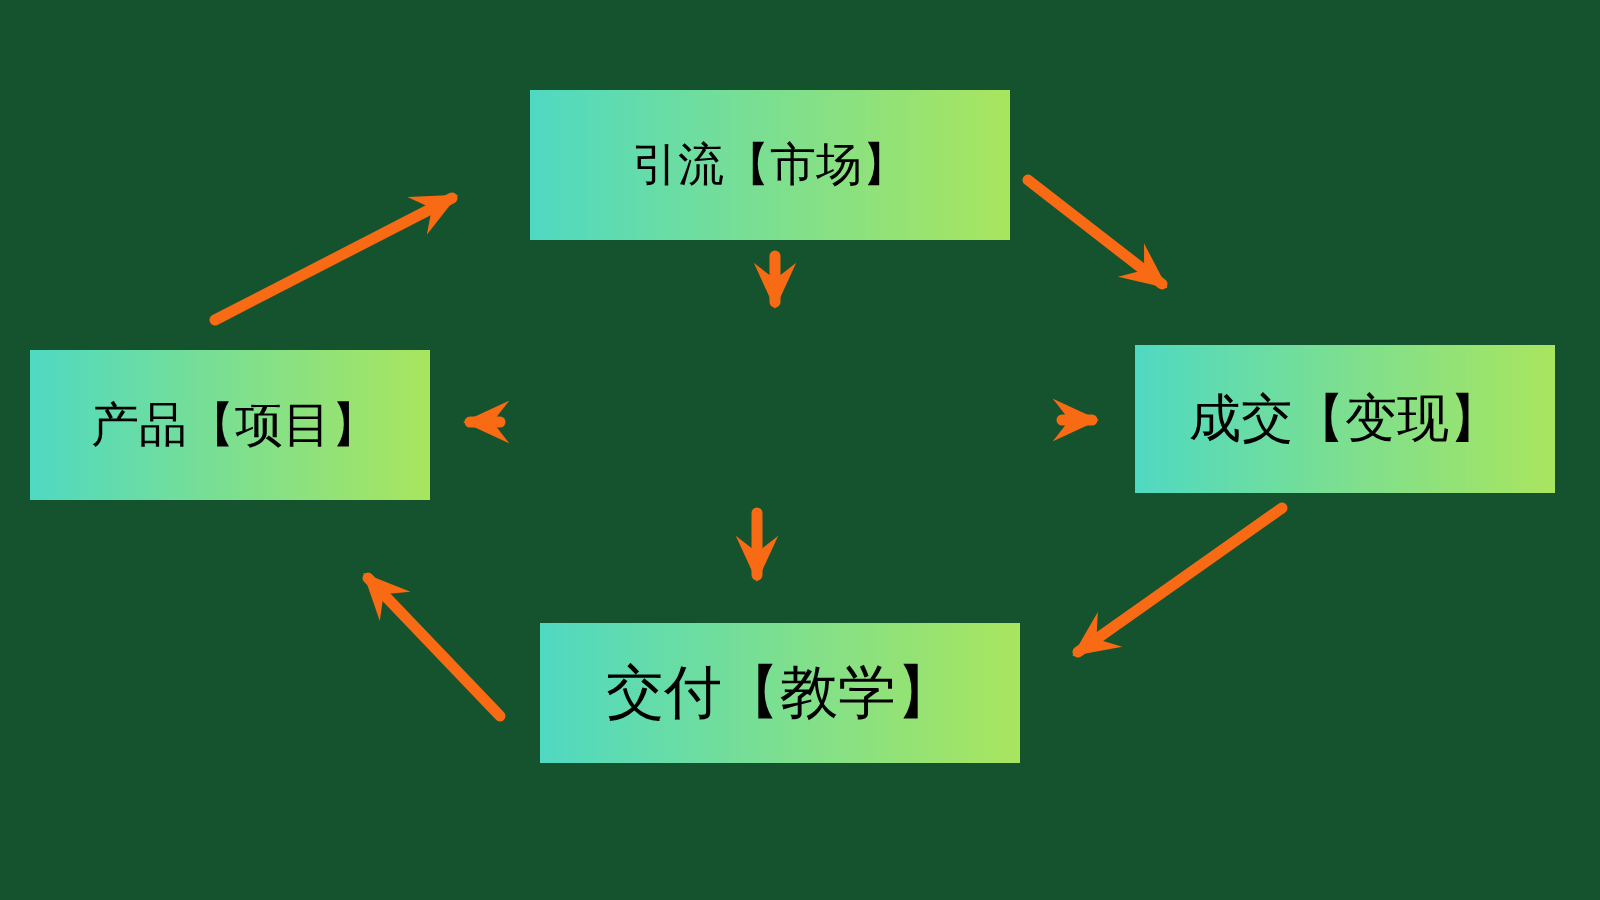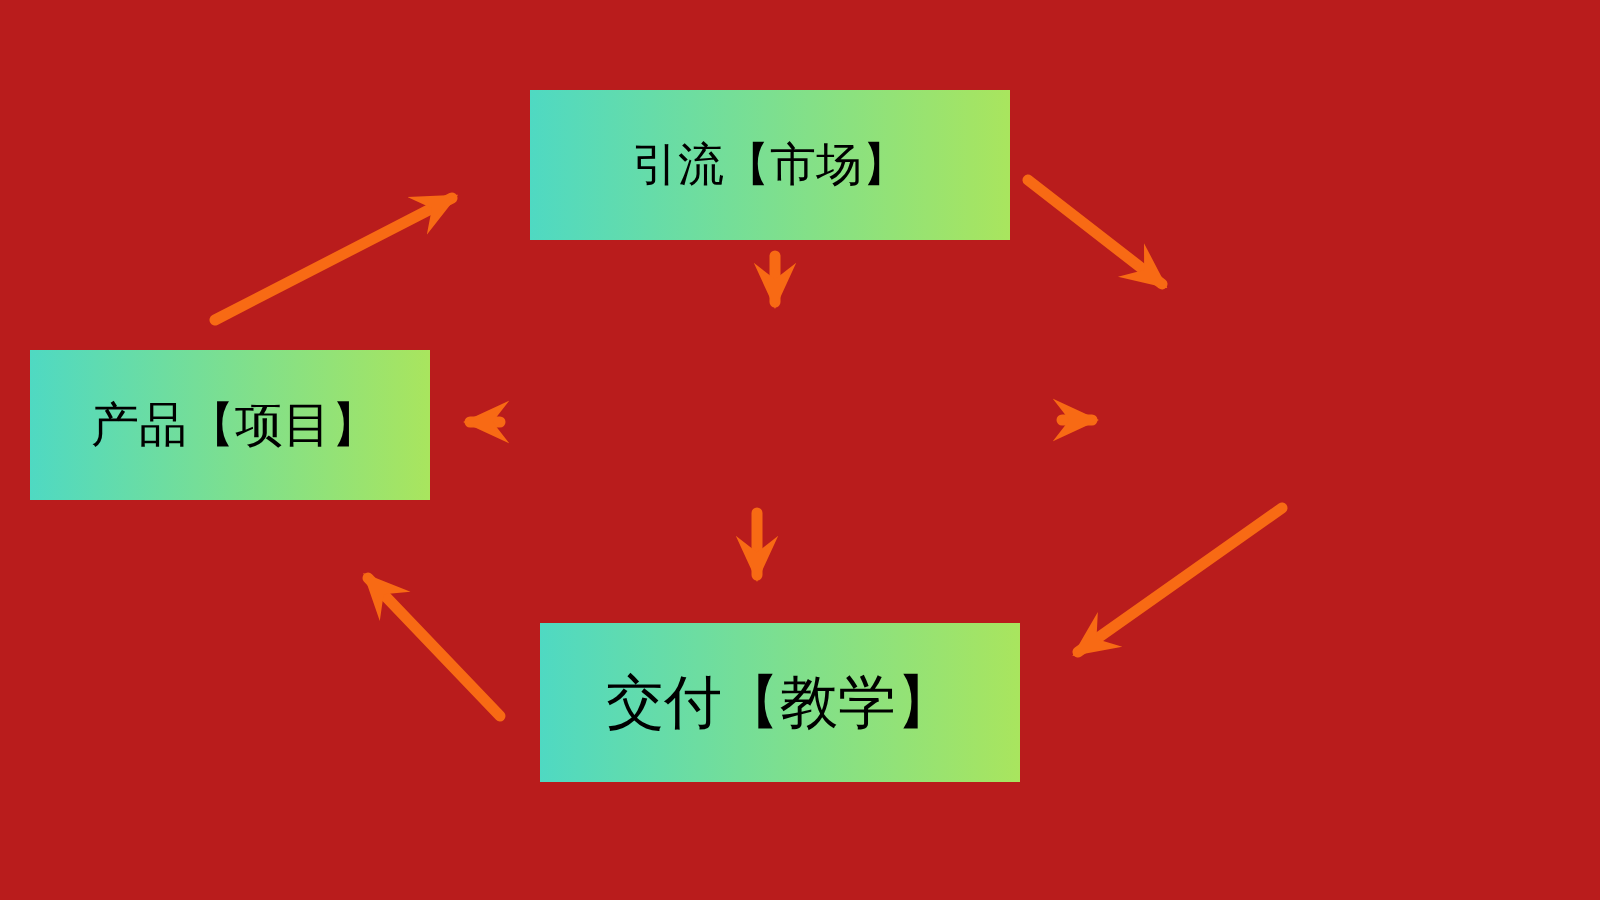--- a/index.html
+++ b/index.html
@@ -3,21 +3,21 @@
 <meta charset="utf-8">
 <style>
   * { margin: 0; padding: 0; box-sizing: border-box; }
   html, body { width: 1600px; height: 900px; background: #ffffff; overflow: hidden; }
   body { font-family: "Liberation Sans", "DejaVu Sans", sans-serif; }
 
   .canvas {
     position: relative;
     width: 1600px;
     height: 900px;
-    background: #b91c1c;
+    background: #14532d;
   }
 
   .arrow-layer {
     position: absolute;
     left: 0; top: 0;
     width: 1600px; height: 900px;
     pointer-events: none;
   }
 
   .node {
@@ -35,21 +35,21 @@
   }
 
   .node-blue {
     background: linear-gradient(90deg, #3c89df 0%, #4b97e4 100%);
   }
 
   .node-traffic  { left: 530px; top: 90px;  width: 480px; height: 150px; font-size: 46px; }
   .node-ip       { left: 488px; top: 350px; width: 570px; height: 145px; font-size: 54px; font-weight: bold; }
   .node-product  { left: 30px;  top: 350px; width: 400px; height: 150px; font-size: 48px; padding-left: 10px; }
   .node-deal     { left: 1135px;top: 345px; width: 420px; height: 148px; font-size: 52px; }
-  .node-delivery { left: 540px; top: 623px; width: 480px; height: 159px; font-size: 58px; }
+  .node-delivery { left: 540px; top: 623px; width: 480px; height: 140px; font-size: 58px; }
 </style>
 </head>
 <body>
 
 <div class="canvas">
 
   <svg class="arrow-layer" viewBox="0 0 1600 900">
     <defs>
       <marker id="ah" viewBox="0 0 10 10" refX="8.5" refY="5" markerWidth="4.2" markerHeight="4.2" orient="auto-start-reverse">
         <path d="M0,0.4 L10,5 L0,9.6 L3.6,5 Z" fill="#f86a14"></path>
@@ -75,18 +75,21 @@
 
   <div class="node node-green node-traffic">
     <span>引流【市场】</span>
   </div>
 
 
   <div class="node node-green node-product">
     <span>产品【项目】</span>
   </div>
 
+  <div class="node node-green node-deal">
+    <span>成交【变现】</span>
+  </div>
 
   <div class="node node-green node-delivery">
     <span>交付【教学】</span>
   </div>
 
 </div>
 
 </body></html>

